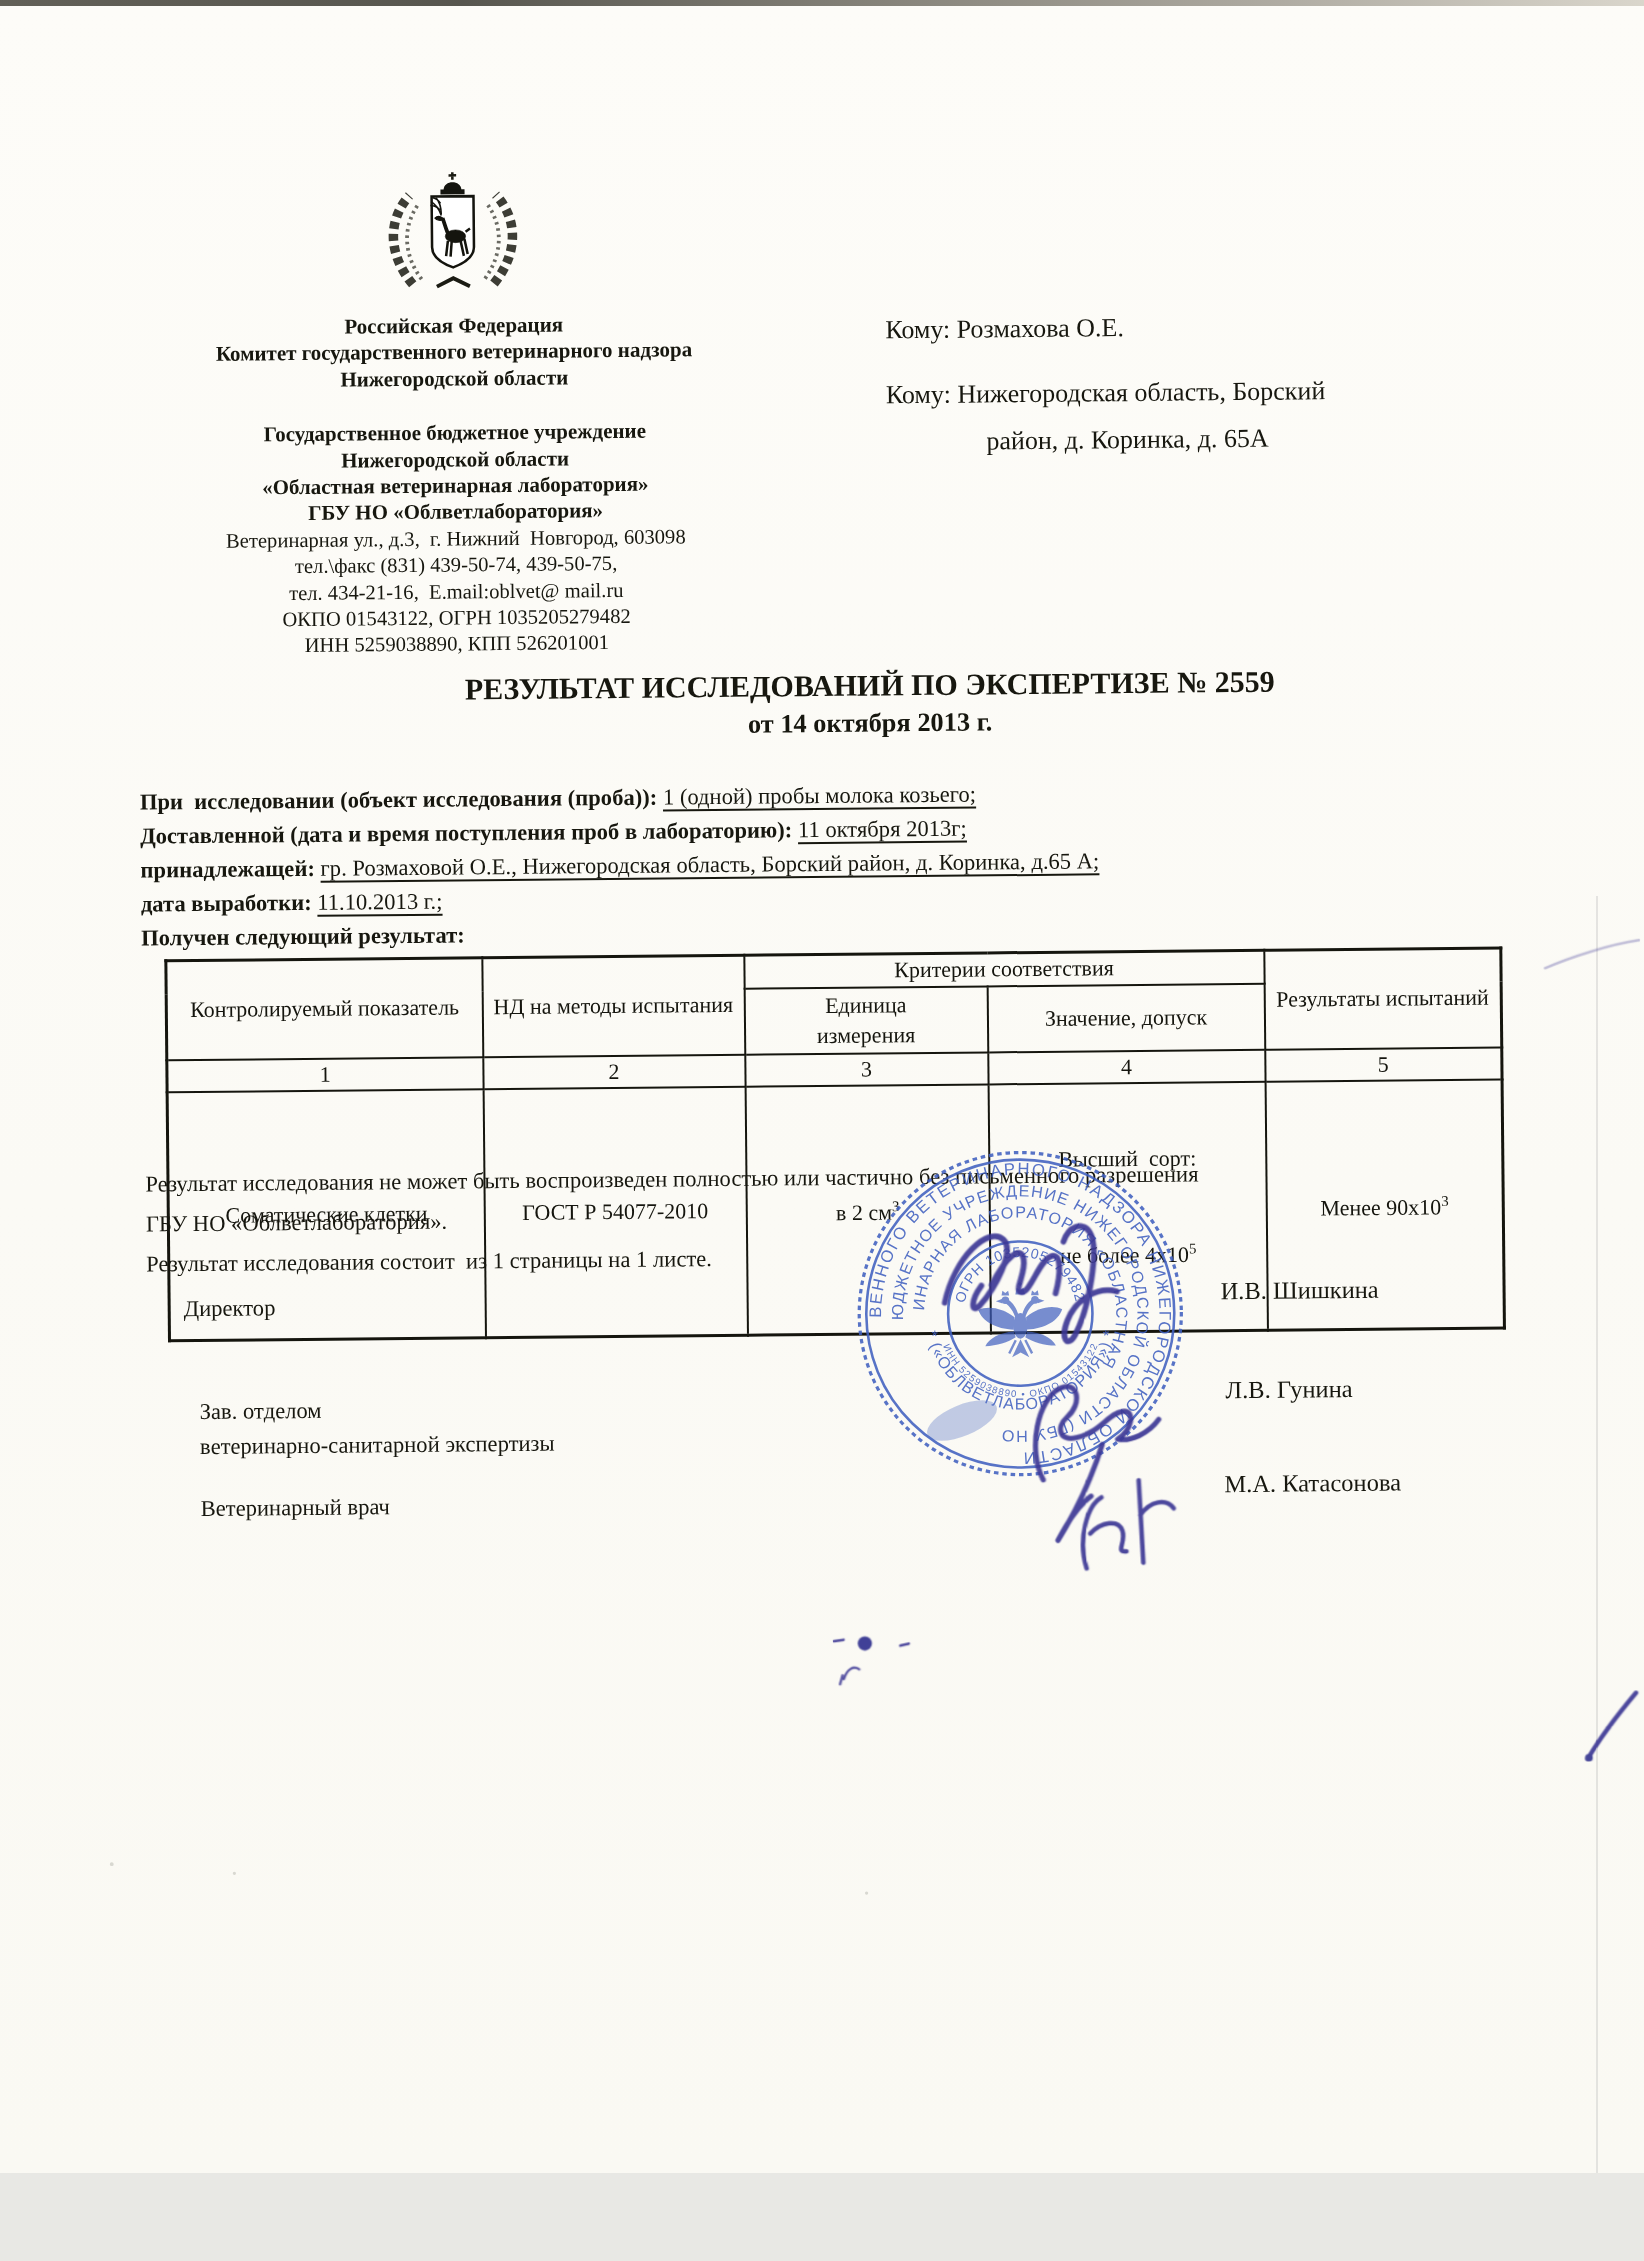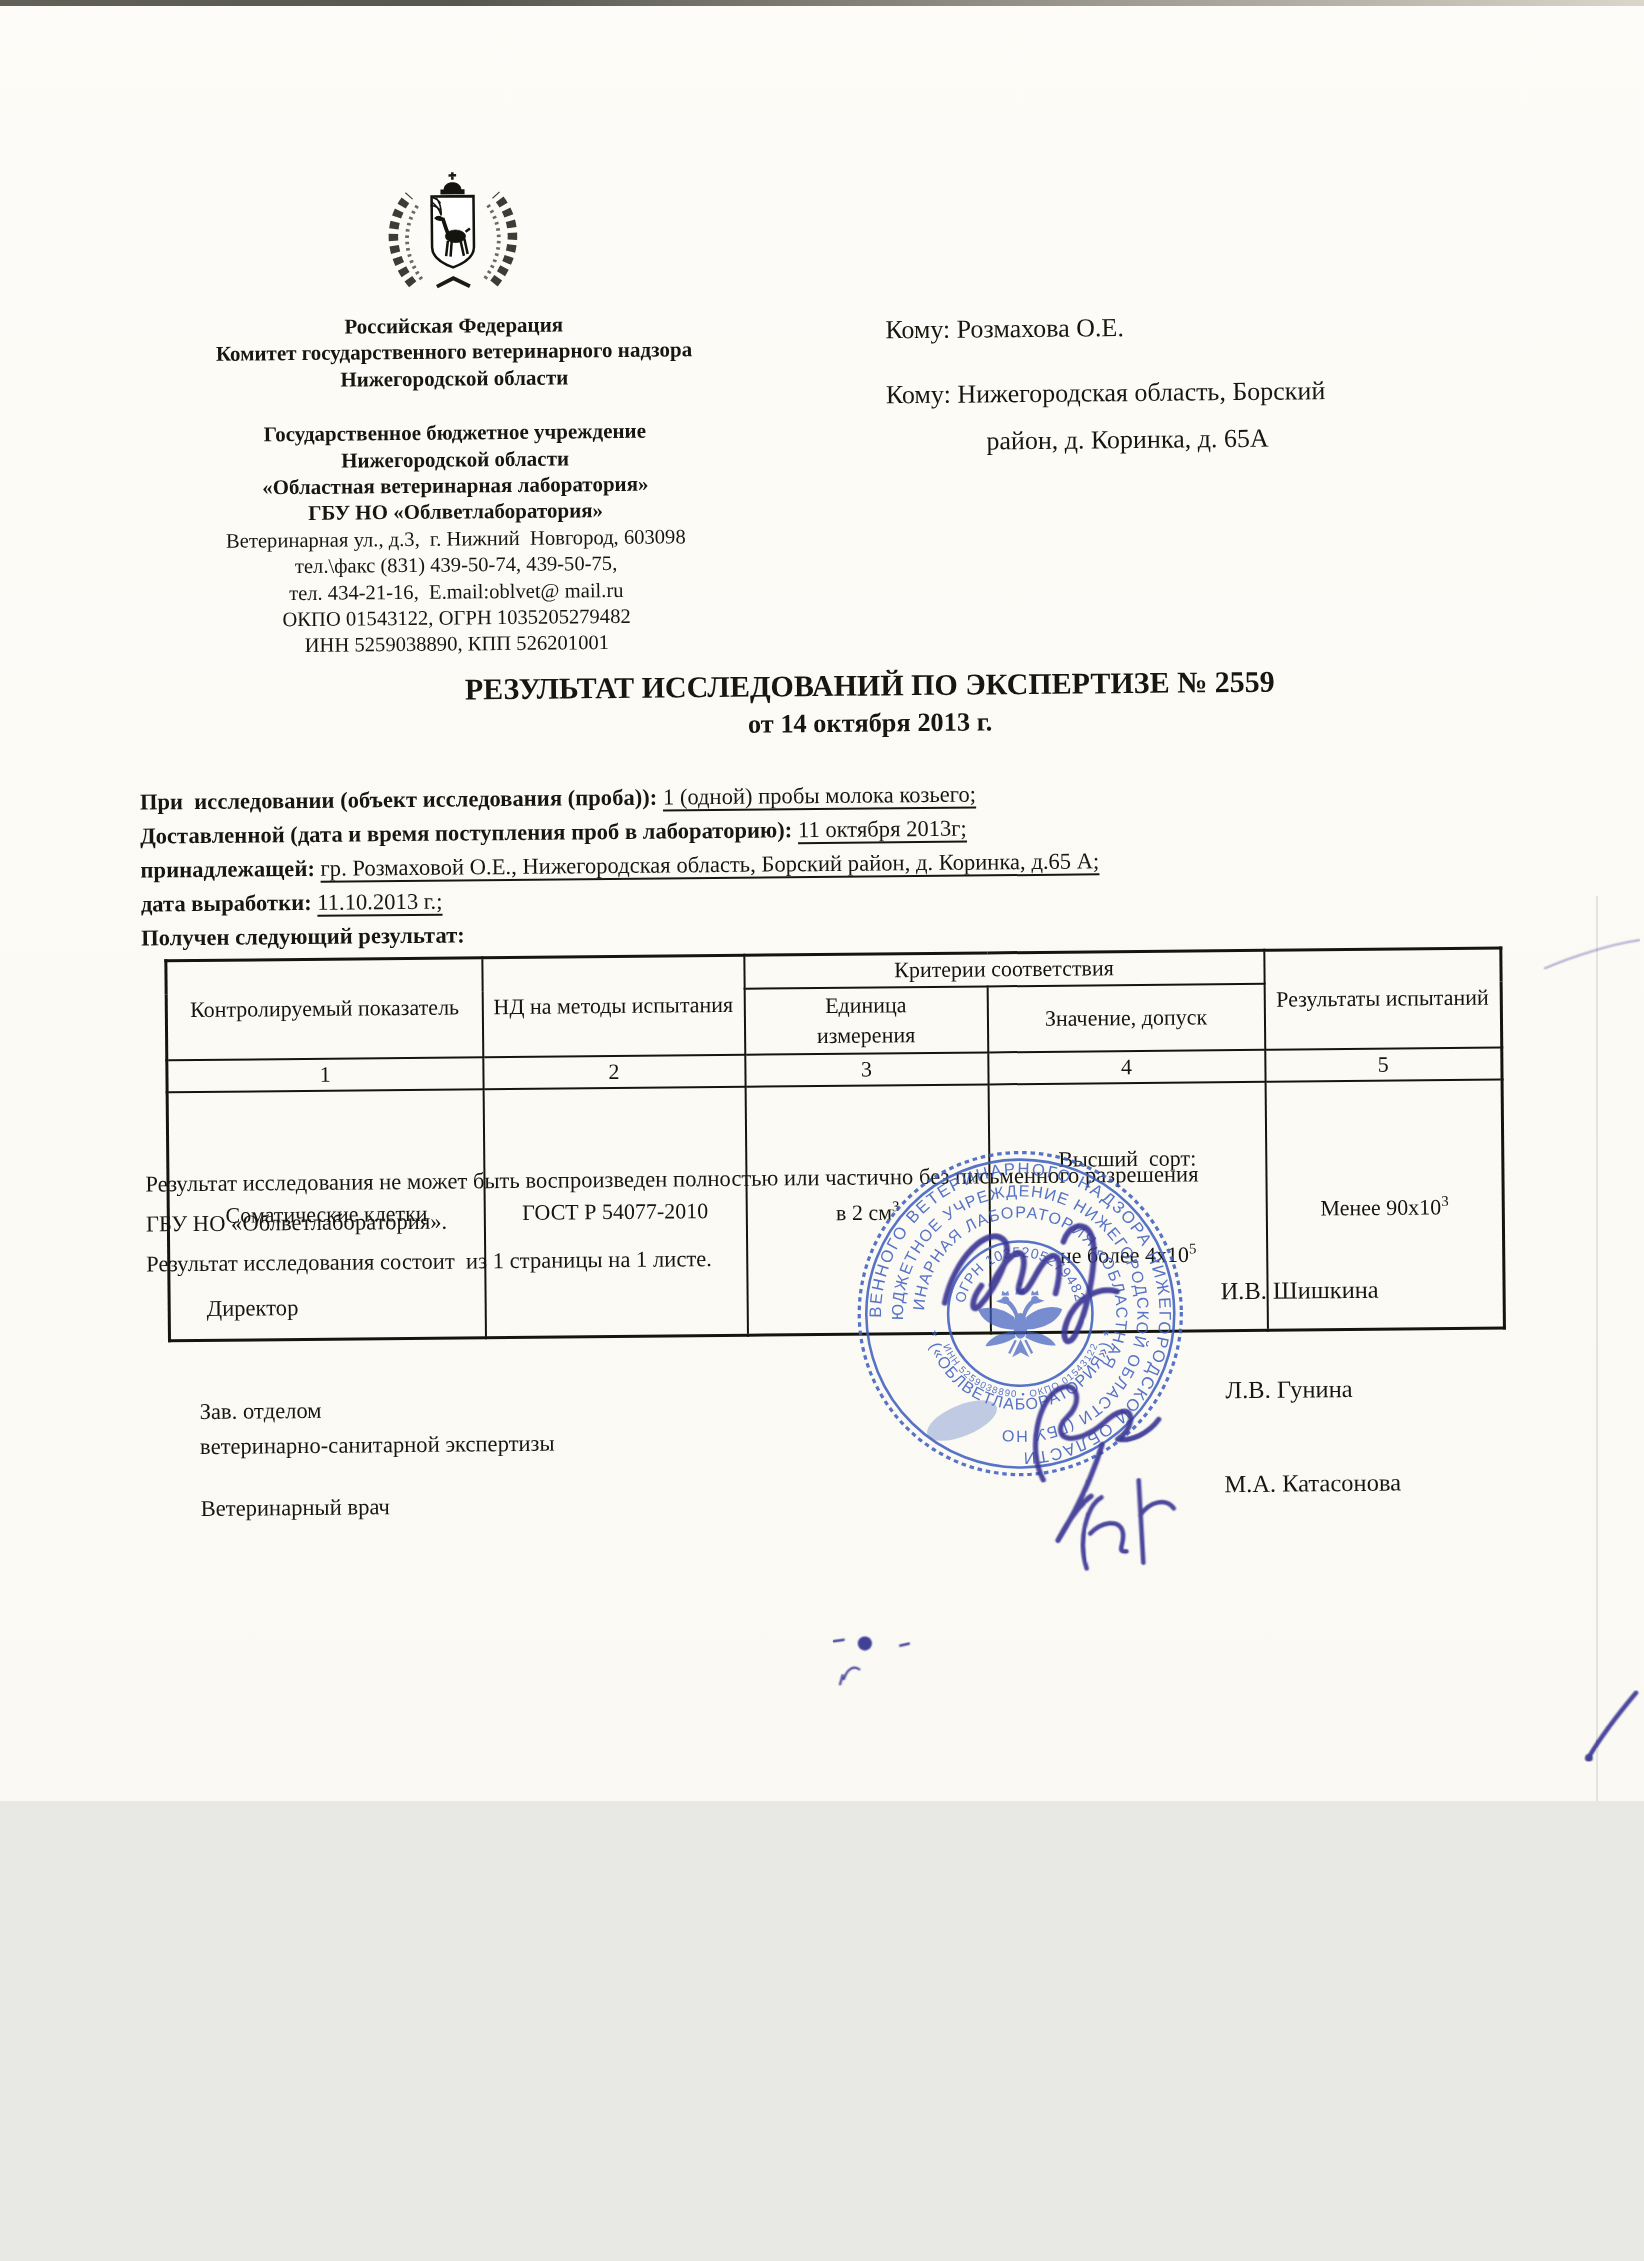--- a/index.html
+++ b/index.html
@@ -1,17 +1,17 @@
 <!DOCTYPE html>
 <html style="font-size:10.3px"><head>
 <meta charset="utf-8">
 <style>
   html,body{margin:0;padding:0;background:#e8e8e4;}
   .page{
-    position:relative;width:1645px;height:1801px;overflow:hidden;
+    position:relative;width:1645px;height:2173px;overflow:hidden;
     background:linear-gradient(180deg,#fdfcf8 0%,#fbfaf5 55%,#faf9f3 100%);
     font-family:"Liberation Serif","DejaVu Serif",serif;color:#17170f;
   }
   .sheet{position:absolute;inset:0;transform:rotate(-0.55deg);transform-origin:822px 1129px;}
   .abs{position:absolute;}
   .keep{white-space:pre-wrap;}
   
   .scan-top{position:absolute;top:0;left:0;width:1645px;height:5.8px;
     background:linear-gradient(to right,#514f46 0%,#45443c 28%,#7b786e 55%,#a7a399 78%,#d6d2c7 100%);opacity:.9;}
   .scan-vline{position:absolute;left:1596px;top:896px;width:1.9px;height:1365px;background:rgba(110,110,118,.16);}
@@ -148,21 +148,21 @@
       </tr>
     </tbody>
       </table>
 
     <div class="abs footer">
       <div>Результат исследования не может быть воспроизведен полностью или частично без письменного разрешения</div>
       <div>ГБУ НО «Облветлаборатория».</div>
       <div class="keep">Результат исследования состоит  из 1 страницы на 1 листе.</div>
     </div>
 
-    <div class="abs sig-role" style="left:205px;top:1290px;">Директор</div>
+    <div class="abs sig-role" style="left:182px;top:1290px;">Директор</div>
     <div class="abs sig-name" style="left:1219px;top:1281px;">И.В. Шишкина</div>
     <div class="abs sig-role" style="left:197px;top:1393px;">Зав. отделом</div>
     <div class="abs sig-role" style="left:197px;top:1428px;">ветеринарно-санитарной экспертизы</div>
     <div class="abs sig-name" style="left:1223px;top:1380px;">Л.В. Гунина</div>
     <div class="abs sig-role" style="left:197px;top:1490px;">Ветеринарный врач</div>
     <div class="abs sig-name" style="left:1221px;top:1474px;">М.А. Катасонова</div>
 
     <svg class="abs" style="left:851px;top:1148px;" width="335" height="335" viewBox="0 0 520 520">
       <defs>
         <path id="cw216" d="M44,260 A216,216 0 1 1 476,260 A216,216 0 1 1 44,260"></path>

